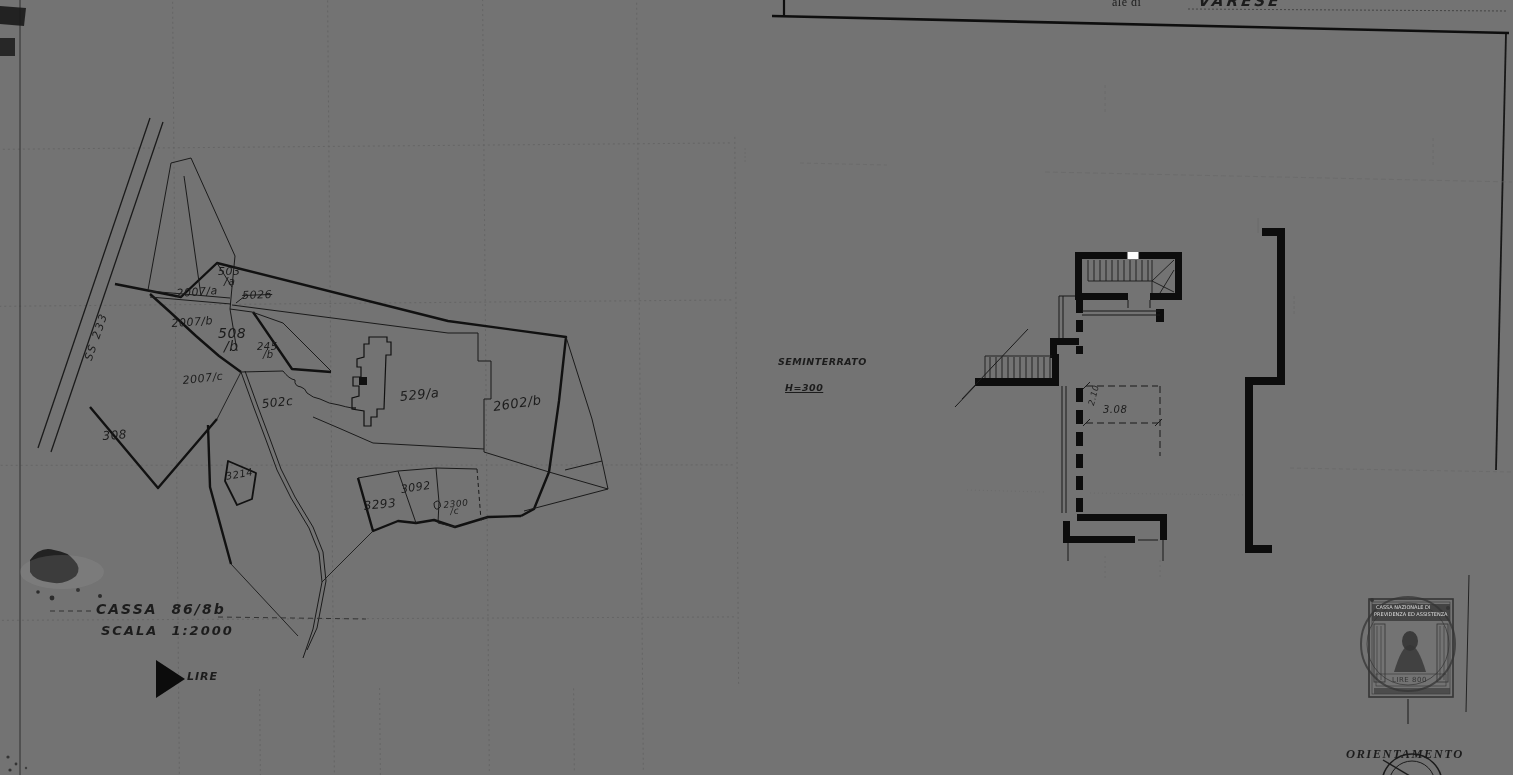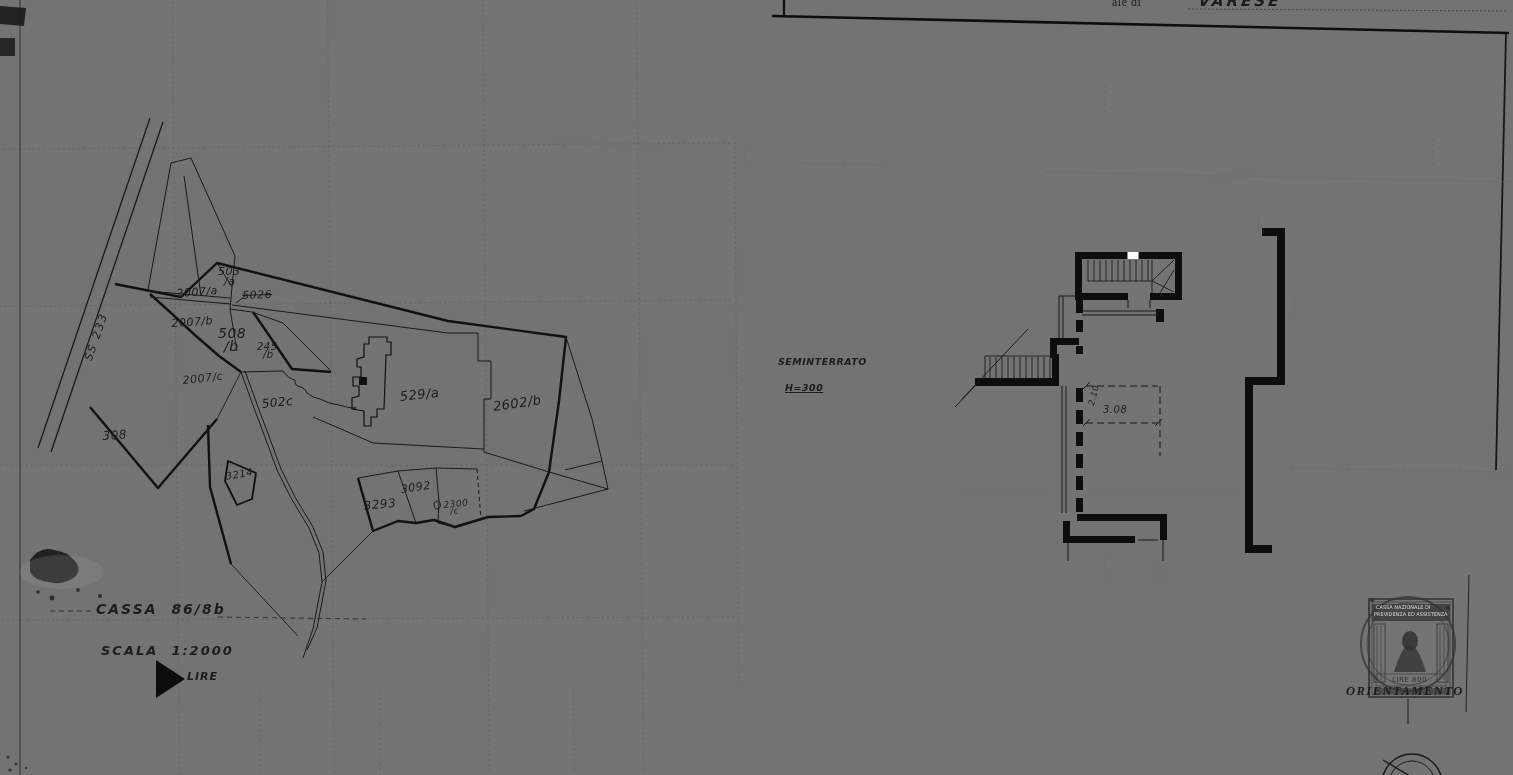--- a/index.html
+++ b/index.html
@@ -262,29 +262,29 @@
   <div class="lbl" style="left:492px;top:399px;transform:rotate(-8deg);font-size:13px;"><span>2602/b</span></div>
   <div class="lbl" style="left:102px;top:429px;transform:rotate(-4deg);font-size:12px;"><span>308</span></div>
   <div class="lbl" style="left:225px;top:471px;transform:rotate(-10deg);font-size:10px;"><span>3214</span></div>
   <div class="lbl" style="left:363px;top:499px;transform:rotate(-6deg);font-size:12px;"><span>3293</span></div>
   <div class="lbl" style="left:400px;top:483px;transform:rotate(-8deg);font-size:11px;"><span>3092</span></div>
   <div class="lbl" style="left:443px;top:500px;transform:rotate(-6deg);font-size:9px;"><span>2300</span><span class="l2">/c</span></div>
 
   <div class="lbl hand" style="left:96px;top:601px;font-size:14px;">
     <span>CASSA</span>&nbsp;&nbsp;<span>86/8b</span>
   </div>
-  <div class="lbl hand" style="left:101px;top:623px;font-size:13px;margin-top:20px;">
+  <div class="lbl hand" style="left:101px;top:623px;font-size:13px;">
     <span>SCALA</span>&nbsp;&nbsp;<span>1:2000</span>
   </div>
   <div class="lbl" style="left:187px;top:670px;font-weight:700;font-size:11px;letter-spacing:1px;">LIRE</div>
 
   <div class="lbl" style="left:778px;top:356px;font-weight:700;font-size:9.5px;letter-spacing:0.5px;text-align:right;">SEMINTERRATO</div>
   <div class="lbl" style="left:785px;top:382px;font-weight:700;font-size:9.5px;text-decoration:underline;">H=300</div>
   <div class="lbl" style="left:1103px;top:404px;font-size:10px;">3.08</div>
   <div class="lbl" style="left:1086px;top:404px;font-size:8.5px;transform:rotate(-75deg);">2.10</div>
 
   <div class="lbl" style="left:1376px;top:604px;font-size:5px;color:#ddd;font-style:normal;letter-spacing:0;">CASSA NAZIONALE DI</div>
   <div class="lbl" style="left:1374px;top:611px;font-size:5px;color:#ddd;font-style:normal;letter-spacing:0;">PREVIDENZA ED ASSISTENZA</div>
   <div class="lbl" style="left:1392px;top:676px;font-size:7px;color:#2a2a2a;font-style:normal;opacity:0.85;">LIRE 800</div>
 
-  <div class="lbl serif" style="left:1346px;top:684px;font-weight:700;font-size:12.5px;letter-spacing:1.5px;">ORIENTAMENTO</div>
+  <div class="lbl serif" style="left:1346px;top:747px;font-weight:700;font-size:12.5px;letter-spacing:1.5px;">ORIENTAMENTO</div>
 
 </div>
 
 </body></html>

